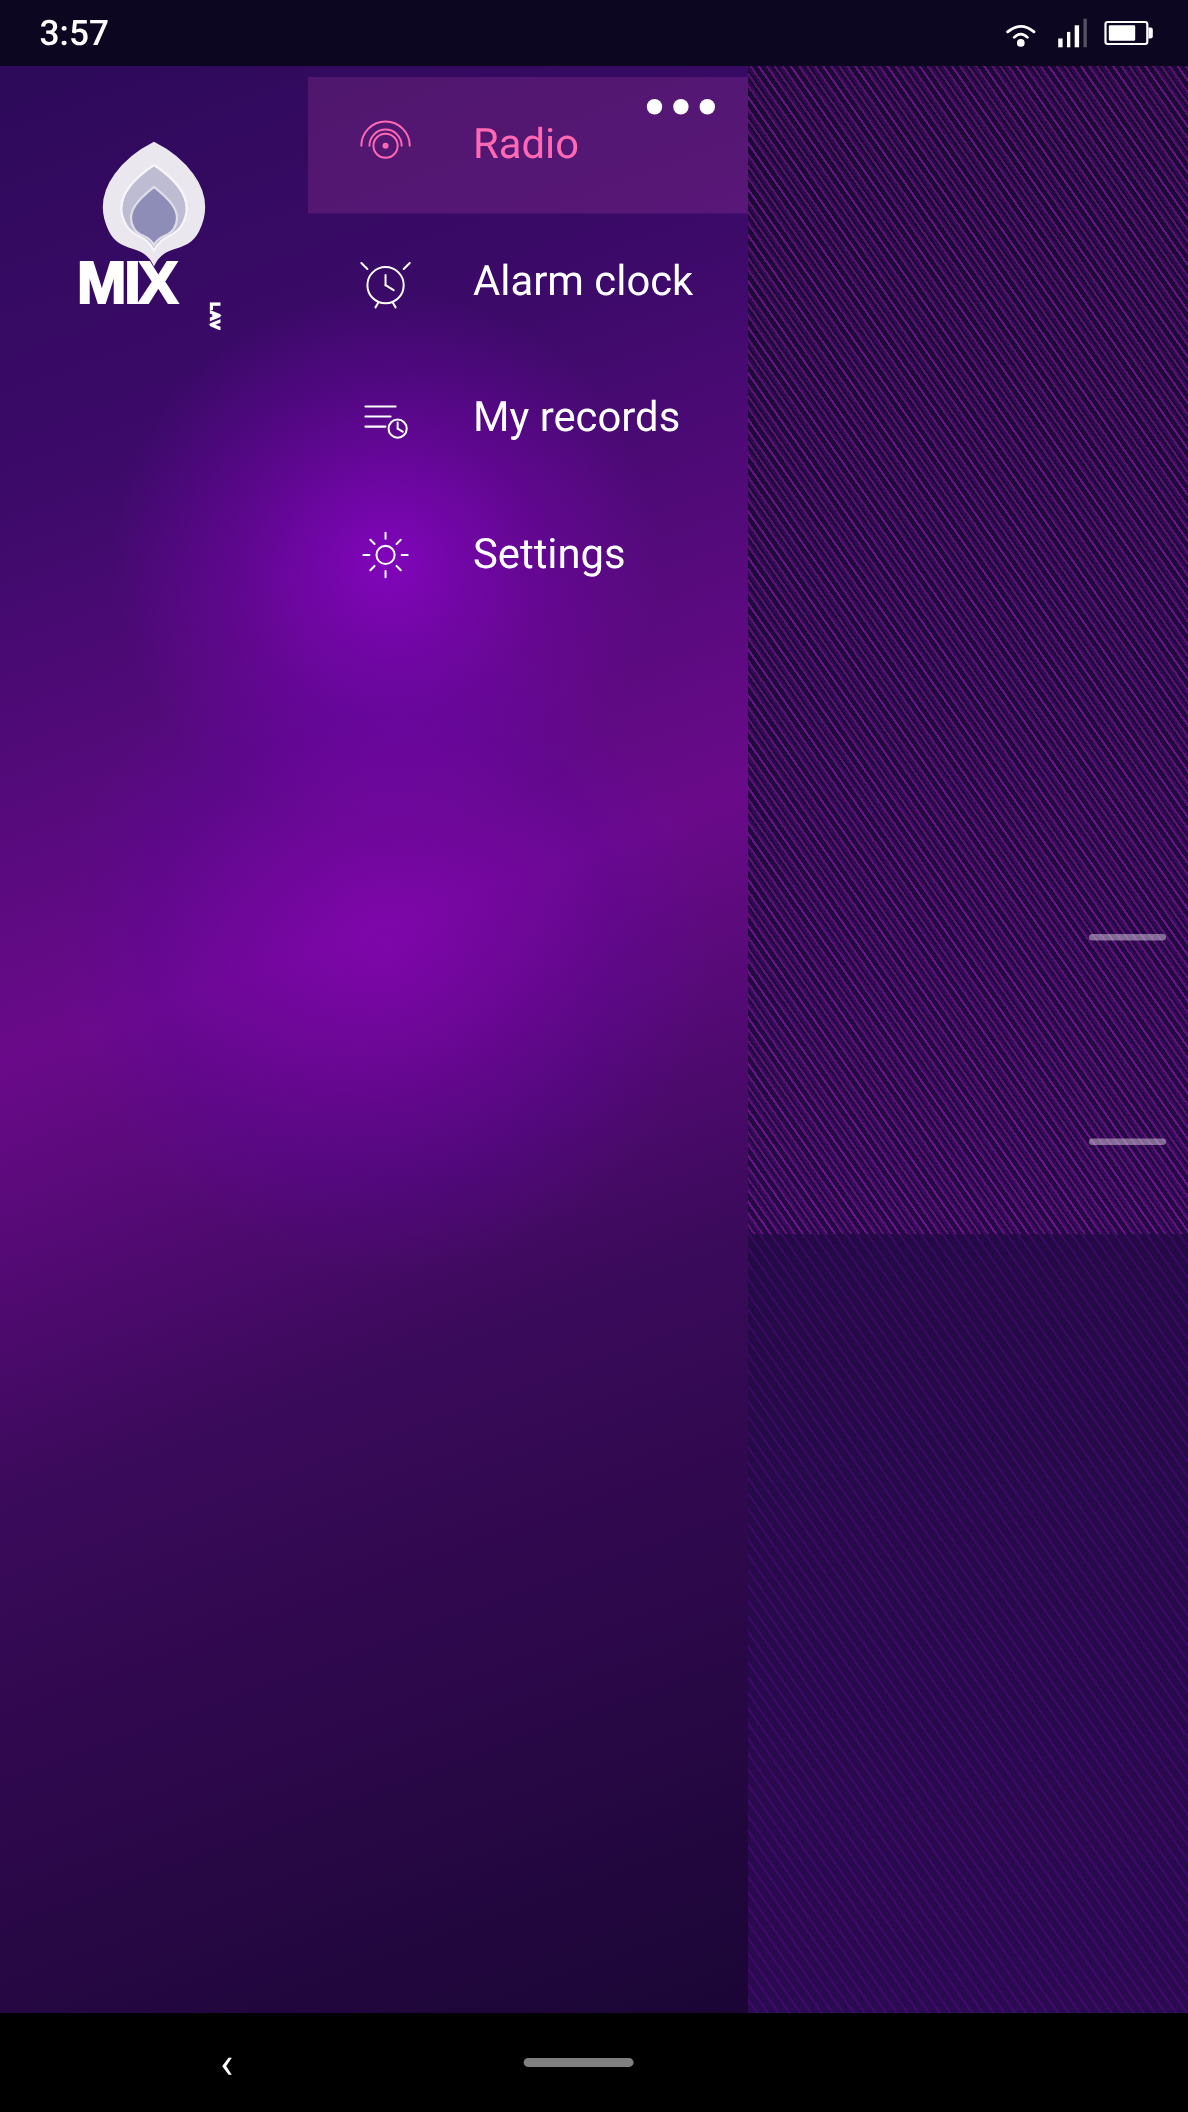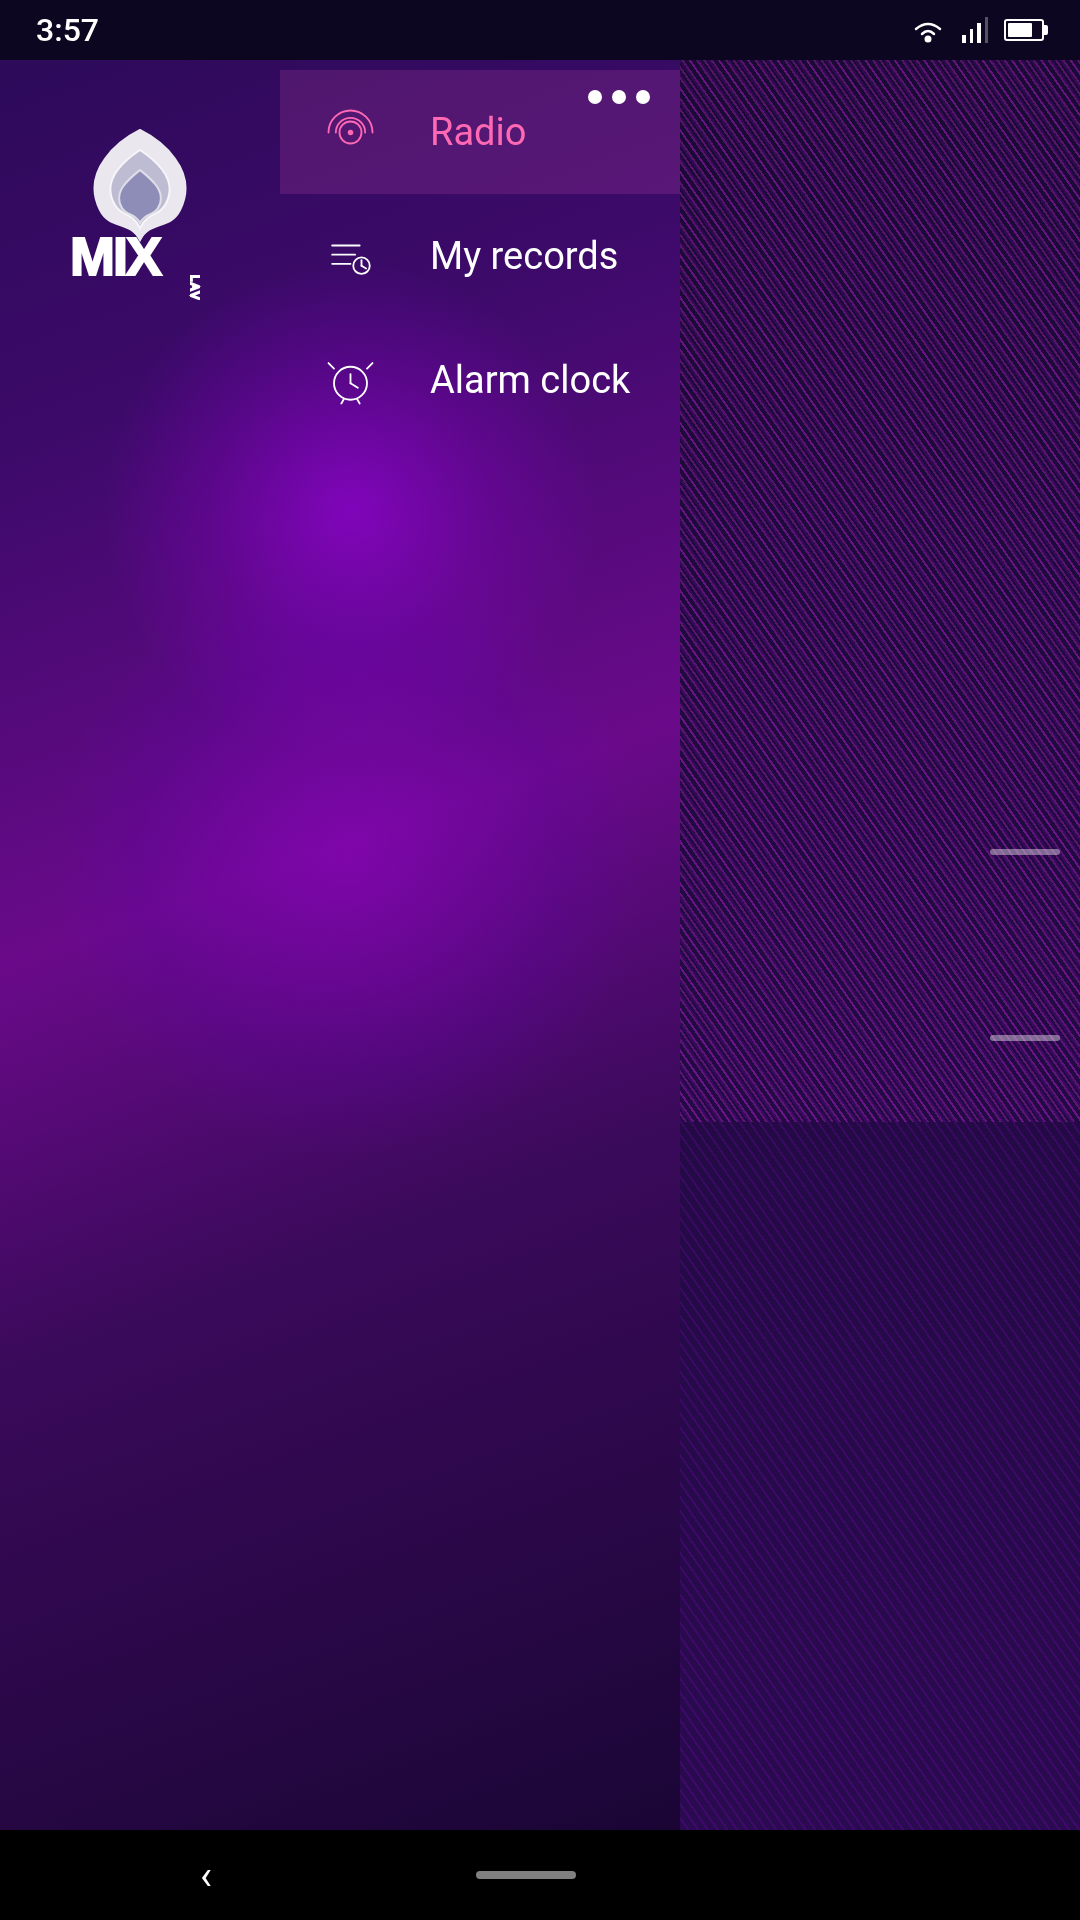--- a/index.html
+++ b/index.html
@@ -407,54 +407,63 @@
       <div class="menu-item active">
         <div class="menu-icon active-icon">
           <svg viewBox="0 0 60 60" width="55" height="55" stroke="#ff69b4" stroke-width="2.5">
             <circle cx="30" cy="30" r="12" fill="none"></circle>
             <path d="M14 30 A16 16 0 0 1 46 30" fill="none" stroke-linecap="round"></path>
             <path d="M6 30 A24 24 0 0 1 54 30" fill="none" stroke-linecap="round"></path>
             <circle cx="30" cy="30" r="3" fill="#ff69b4" stroke="none"></circle>
           </svg>
         </div>
         <span class="menu-label" style="color:#ff69b4;">Radio</span>
+      </div>
+
+      <div class="menu-item">
+        <div class="menu-icon">
+          <svg viewBox="0 0 60 60" width="55" height="55" stroke="white" stroke-width="2.5">
+            <circle cx="30" cy="33" r="18" fill="none"></circle>
+            <line x1="30" y1="33" x2="30" y2="23" stroke-linecap="round"></line>
+            <line x1="30" y1="33" x2="38" y2="38" stroke-linecap="round"></line>
+
+            <path d="M12 17 L6 11" stroke-linecap="round"></path>
+            <path d="M48 17 L54 11" stroke-linecap="round"></path>
+
+            <path d="M23 50 L20 55" stroke-linecap="round"></path>
+            <path d="M37 50 L40 55" stroke-linecap="round"></path>
+          </svg>
+        </div>
+        <span class="menu-label">Alarm clock</span>
       </div>
 
       <div class="menu-item">
         <div class="menu-icon">
           <svg viewBox="0 0 60 60" width="55" height="55" stroke="white" stroke-width="2.5">
             <line x1="10" y1="18" x2="40" y2="18" stroke-linecap="round"></line>
             <line x1="10" y1="28" x2="35" y2="28" stroke-linecap="round"></line>
             <line x1="10" y1="38" x2="30" y2="38" stroke-linecap="round"></line>
             <circle cx="42" cy="40" r="9" fill="none"></circle>
             <line x1="42" y1="34" x2="42" y2="40" stroke-linecap="round"></line>
             <line x1="42" y1="40" x2="47" y2="43" stroke-linecap="round"></line>
           </svg>
         </div>
         <span class="menu-label">My records</span>
       </div>
 
+
       <div class="menu-item">
         <div class="menu-icon">
           <svg viewBox="0 0 60 60" width="55" height="55" stroke="white" stroke-width="2.5">
-            <circle cx="30" cy="33" r="18" fill="none"></circle>
-            <line x1="30" y1="33" x2="30" y2="23" stroke-linecap="round"></line>
-            <line x1="30" y1="33" x2="38" y2="38" stroke-linecap="round"></line>
-
-            <path d="M12 17 L6 11" stroke-linecap="round"></path>
-            <path d="M48 17 L54 11" stroke-linecap="round"></path>
-
-            <path d="M23 50 L20 55" stroke-linecap="round"></path>
-            <path d="M37 50 L40 55" stroke-linecap="round"></path>
+            <circle cx="30" cy="30" r="9" fill="none"></circle>
+            <path d="M30 8 L30 14 M30 46 L30 52 M8 30 L14 30 M46 30 L52 30 M14.9 14.9 L19.1 19.1 M40.9 40.9 L45.1 45.1 M45.1 14.9 L40.9 19.1 M19.1 40.9 L14.9 45.1" stroke-linecap="round"></path>
           </svg>
         </div>
-        <span class="menu-label">Alarm clock</span>
+        <span class="menu-label">Settings</span>
       </div>
-
-
 
     </div>
 
     <div class="bottom-divider"></div>
 
 
   </div>
 
   <div class="right-panel">
     <div class="diagonal-lines"></div>

